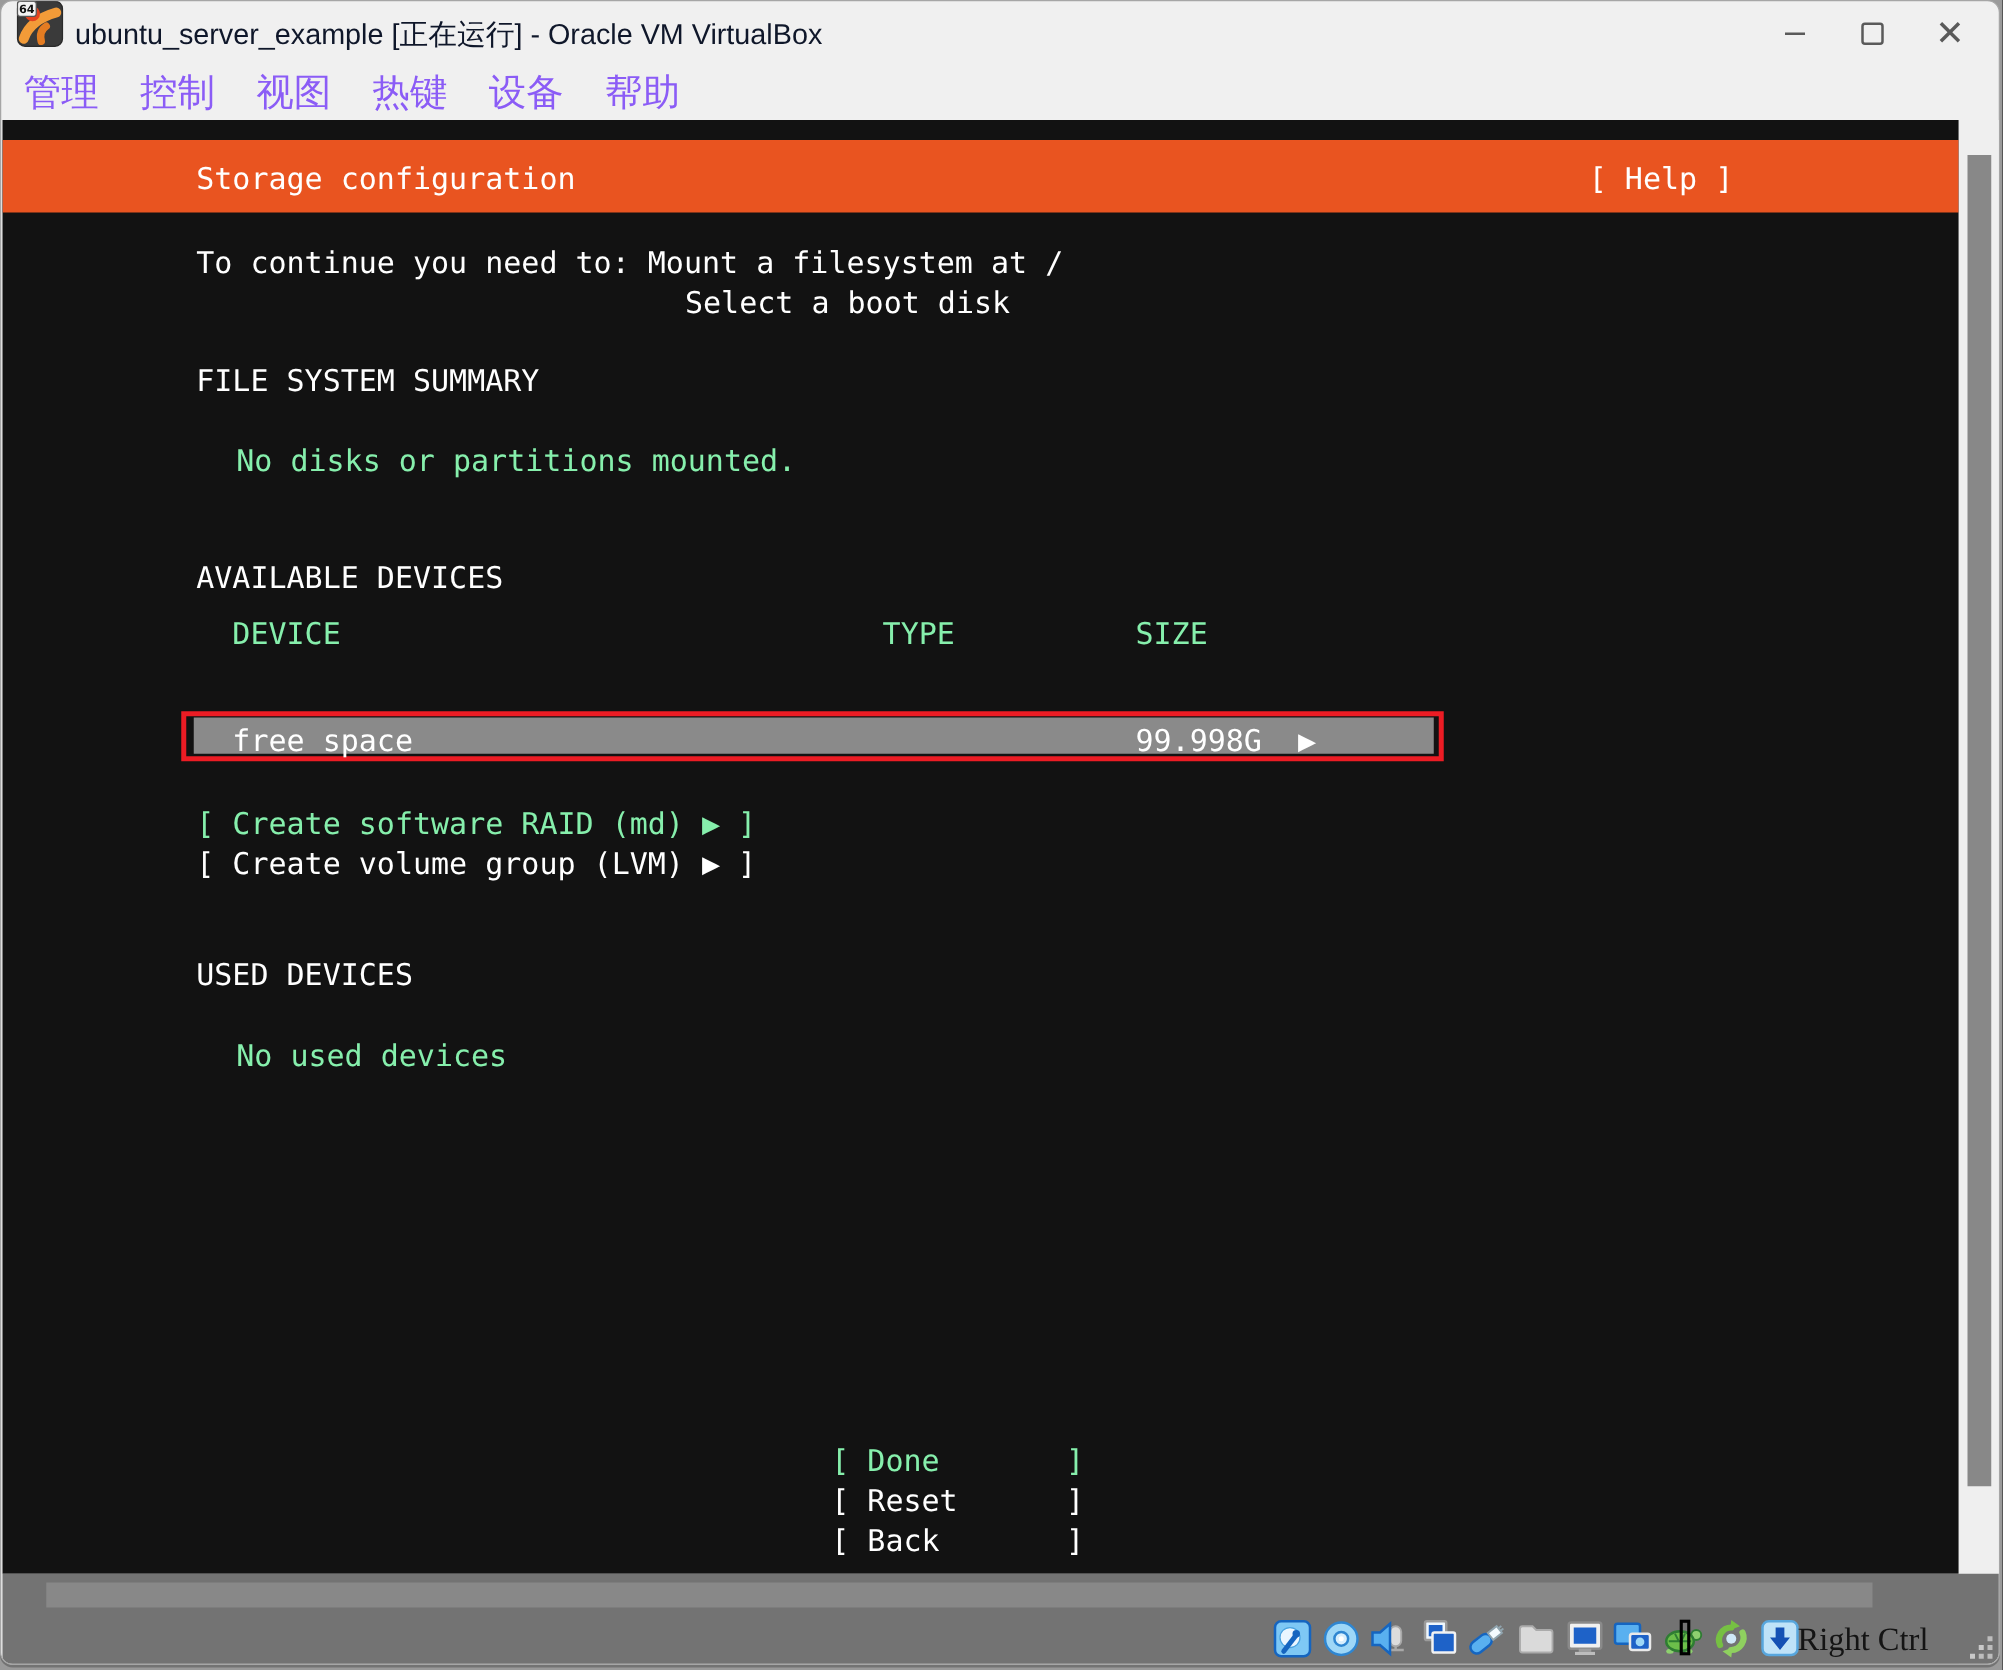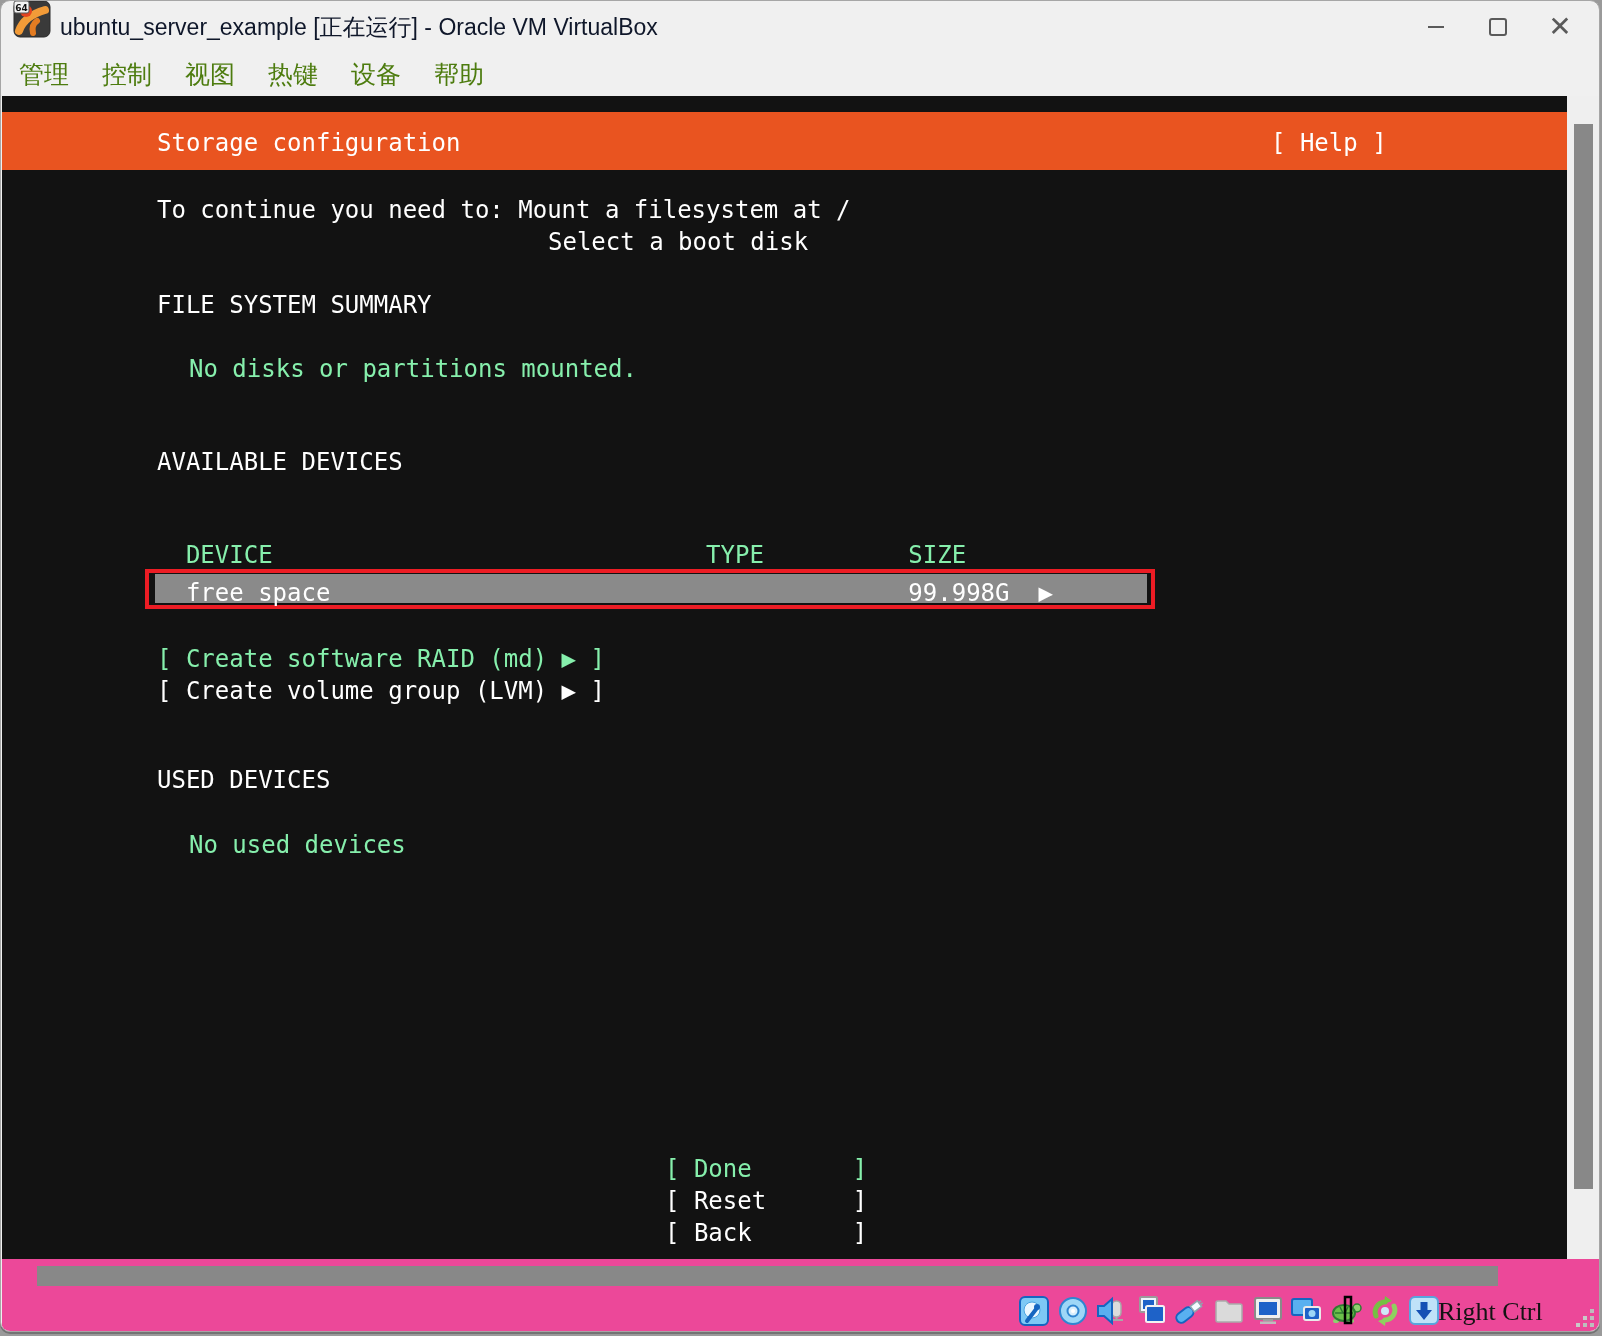--- a/index.html
+++ b/index.html
@@ -20,36 +20,36 @@
   .appicon{width:38px;height:54px;margin-left:12px;position:relative;flex:0 0 auto;}
   .appicon svg{display:block;}
   .title-text{margin-left:9px;font-size:23px;color:#0f172a;white-space:nowrap;}
   .win-controls{position:absolute;right:8px;top:0;height:52px;display:flex;}
   .win-btn{width:62px;height:52px;display:flex;align-items:center;justify-content:center;}
   .glyph-min{width:16px;border-top:2px solid #5a5a5a;}
   .glyph-max{width:14px;height:14px;border:2px solid #5a5a5a;border-radius:3px;}
   .glyph-close{font-size:28px;color:#5a5a5a;line-height:1;font-family:"DejaVu Sans",sans-serif;}
   
   .menubar{position:absolute;left:0;top:52px;width:100%;height:43px;display:flex;align-items:center;padding-left:18px;box-sizing:border-box;gap:33px;}
-  .menu-item{font-size:25px;color:#4d7c0f;white-space:nowrap;}
+  .menu-item{font-size:30px;color:#8b5cf6;white-space:nowrap;}
   
   .terminal{
     position:absolute;left:1px;top:95px;width:1565px;height:1163px;
     background:#121212;overflow:hidden;
     font-family:"DejaVu Sans Mono", monospace;
   }
   .orange-band{position:absolute;left:0;top:16px;width:100%;height:58px;background:#e95420;}
   .tl{position:absolute;white-space:pre;font-size:24px;line-height:30px;height:30px;color:#ffffff;}
   .dim{color:#86efac;}
   .sel-highlight{position:absolute;left:153px;top:478px;width:992px;height:29px;background:#8a8a8a;}
   .red-box{position:absolute;left:143px;top:473px;width:1010px;height:40px;border:4px solid #ec1c24;box-sizing:border-box;}
   
   .vscroll{position:absolute;left:1566px;top:95px;width:33px;height:1236px;background:#efefef;}
   .vscroll-thumb{position:absolute;left:7px;top:28px;width:19px;height:1065px;background:#888888;}
-  .bottombar{position:absolute;left:1px;top:1258px;width:1598px;height:73px;background:#ec4899;}
+  .bottombar{position:absolute;left:1px;top:1258px;width:1598px;height:73px;background:#737373;}
   .hscroll-thumb{position:absolute;left:35px;top:7px;width:1461px;height:20px;background:#888888;}
   
   .statusicons{position:absolute;left:1014px;top:34px;display:flex;gap:3px;align-items:center;}
   .sicon{width:36px;height:36px;display:flex;align-items:center;justify-content:center;}
   .hostkey{position:absolute;left:1436px;top:38px;font-family:"Liberation Serif", serif;font-size:26px;color:#141414;white-space:nowrap;}
   .grip{position:absolute;left:1572px;top:48px;}
 </style>
 </head>
 <body>
 
@@ -94,21 +94,21 @@
     <div class="tl" style="left:155px;top:32px;">Storage configuration</div>
     <div class="tl" style="left:1269px;top:32px;">[ Help ]</div>
 
     <div class="tl" style="left:155px;top:99px;">To continue you need to: Mount a filesystem at /</div>
     <div class="tl" style="left:546px;top:131px;">Select a boot disk</div>
 
     <div class="tl" style="left:155px;top:194px;">FILE SYSTEM SUMMARY</div>
     <div class="tl dim" style="left:187px;top:258px;">No disks or partitions mounted.</div>
 
     <div class="tl" style="left:155px;top:351px;">AVAILABLE DEVICES</div>
-    <div class="tl dim" style="left:155px;top:396px;margin-top:48px;">  DEVICE                              TYPE          SIZE</div>
+    <div class="tl dim" style="left:155px;top:396px;">  DEVICE                              TYPE          SIZE</div>
 
     <div class="red-box"></div>
     <div class="sel-highlight"></div>
     <div class="tl" style="left:155px;top:482px;">  free space                                        99.998G  ▶</div>
 
     <div class="tl dim" style="left:155px;top:548px;">[ Create software RAID (md) ▶ ]</div>
     <div class="tl" style="left:155px;top:580px;">[ Create volume group (LVM) ▶ ]</div>
 
     <div class="tl" style="left:155px;top:669px;">USED DEVICES</div>
     <div class="tl dim" style="left:187px;top:734px;">No used devices</div>

